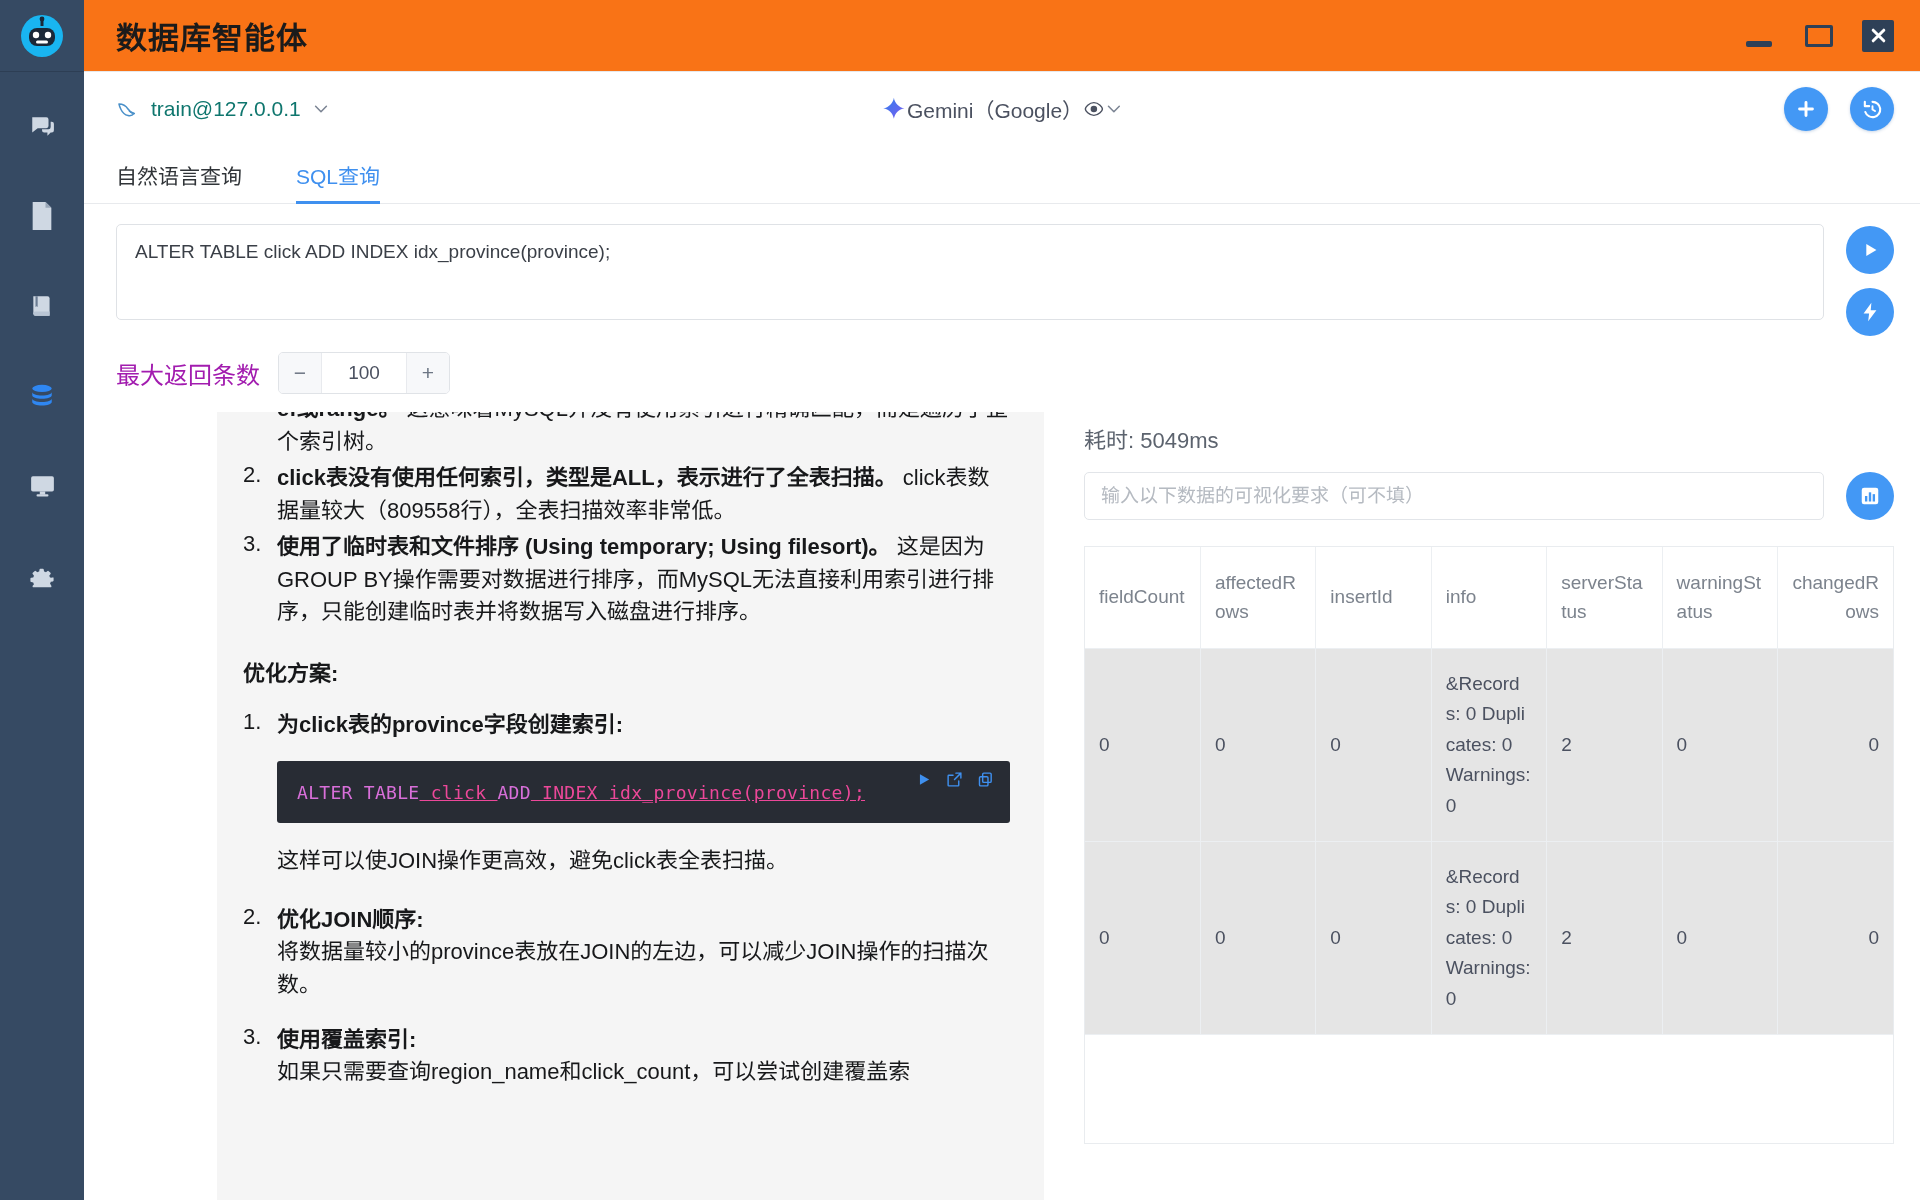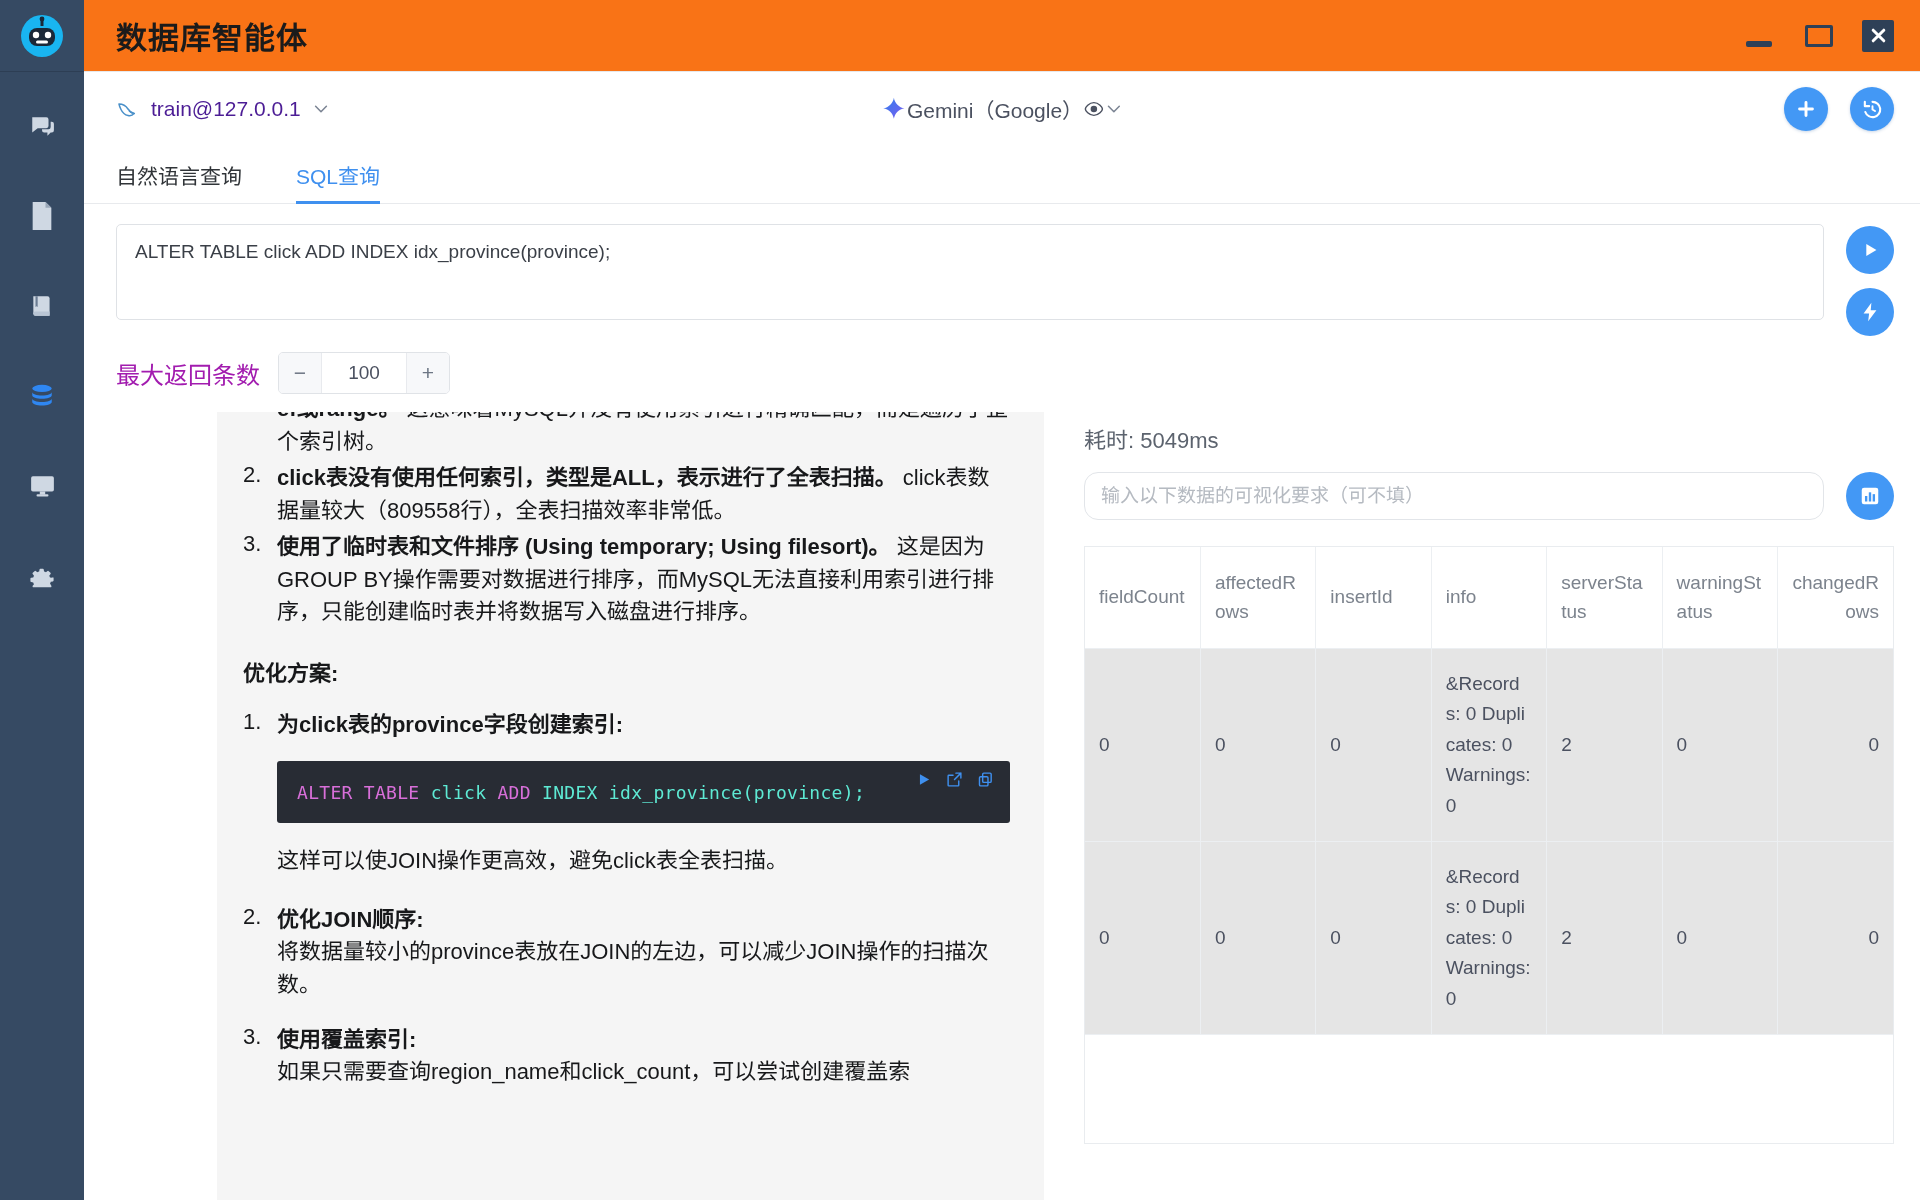--- a/index.html
+++ b/index.html
@@ -104,21 +104,21 @@
     flex: 0 0 74px;
     display: flex; align-items: center;
     padding: 0 26px 0 32px;
     position: relative;
   }
   .conn {
     display: flex; align-items: center; gap: 11px;
     cursor: pointer;
   }
   .conn-label {
-    font-size: 21px; color: #4c1d95; text-align: center;
+    font-size: 21px; color: #0f766e; text-align: center;
   }
   .chev { color: #7b8493; }
   .model {
     position: absolute;
     left: 50%;
     transform: translateX(-50%);
     display: flex; align-items: center; 
     cursor: pointer;
   }
   .model-label { font-size: 21px; color: #4b5160; }
@@ -290,21 +290,21 @@
     align-items: center;
   }
   .code-text {
     font-family: "DejaVu Sans Mono", "Liberation Mono", monospace;
     font-size: 18px;
     color: #c9d1d9;
     white-space: pre;
     letter-spacing: .3px;
   }
   .code-text .kw { color: #d86fd9; }
-  .code-text .fn { color: #5eead4; }
+  .code-text .fn { color: #ec4899; text-decoration: underline; }
   .code-actions {
     position: absolute;
     top: 10px; right: 16px;
     display: flex; gap: 14px; align-items: center;
     color: #3f90ef;
   }
   .code-actions span { cursor: pointer; display:flex; }
 
   
   .right-pane {
@@ -315,21 +315,21 @@
   }
   .elapsed {
     font-size: 22px; color: #5c636e;
     margin-bottom: 18px;
   }
   .viz-row { display: flex; align-items: center; gap: 22px; margin-bottom: 26px; }
   .viz-input {
     flex: 1 1 auto;
     height: 48px;
     border: 1px solid #e2e5e9;
-    border-radius: 14px;
+    border-radius: 5px;
     padding: 0 16px;
     font-size: 19px;
     color: #3a3f47;
     font-family: inherit;
     background: #fff;
   }
   .viz-input::placeholder { color: #b5bac1; }
   .viz-btn {
     width: 48px; height: 48px; border-radius: 50%;
     background: #4398f5; color: #fff;

